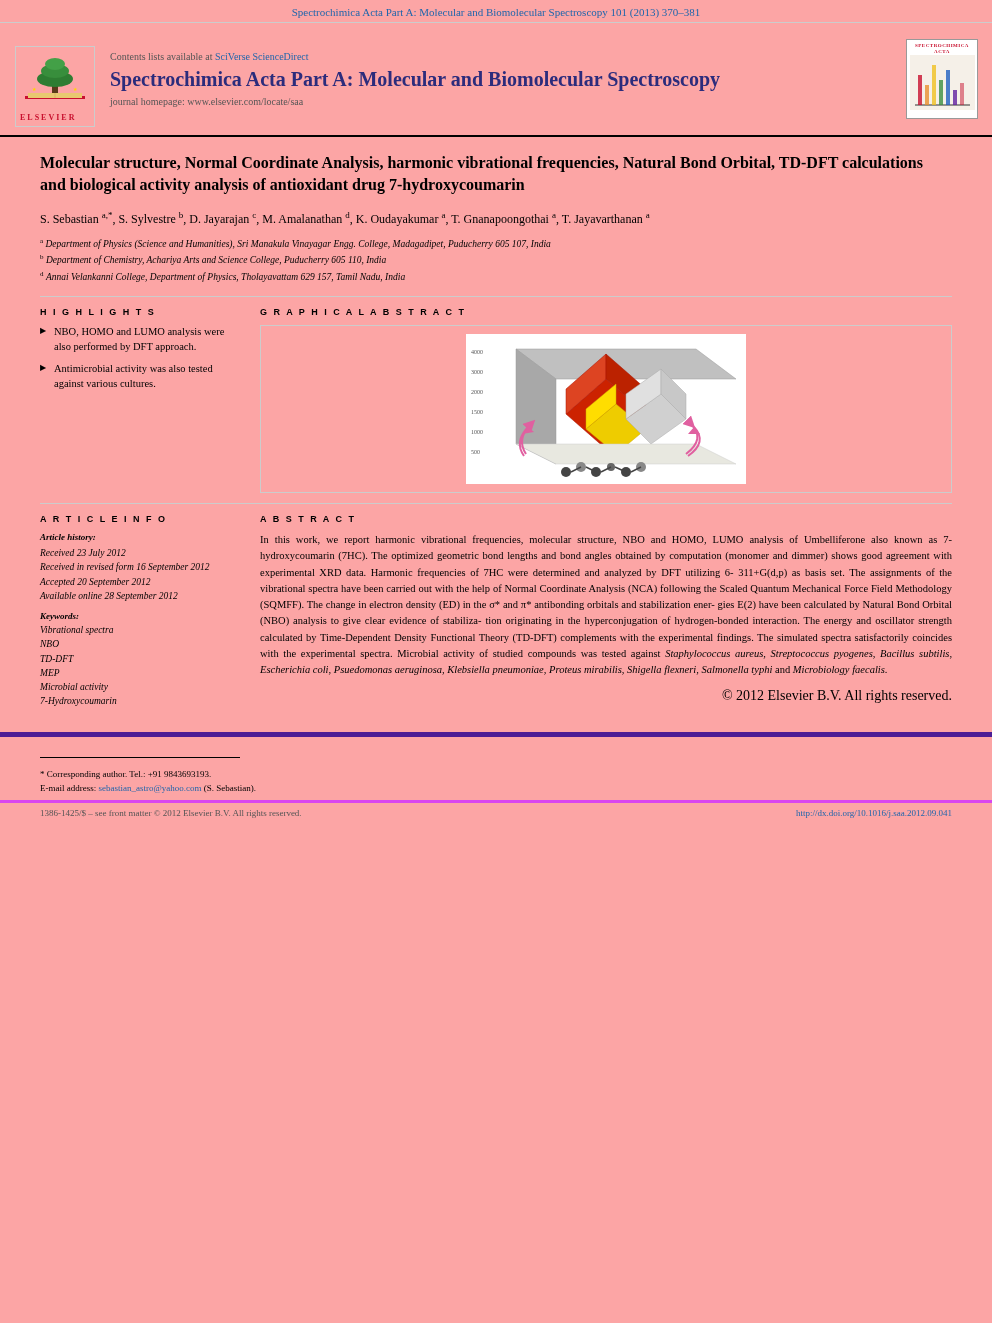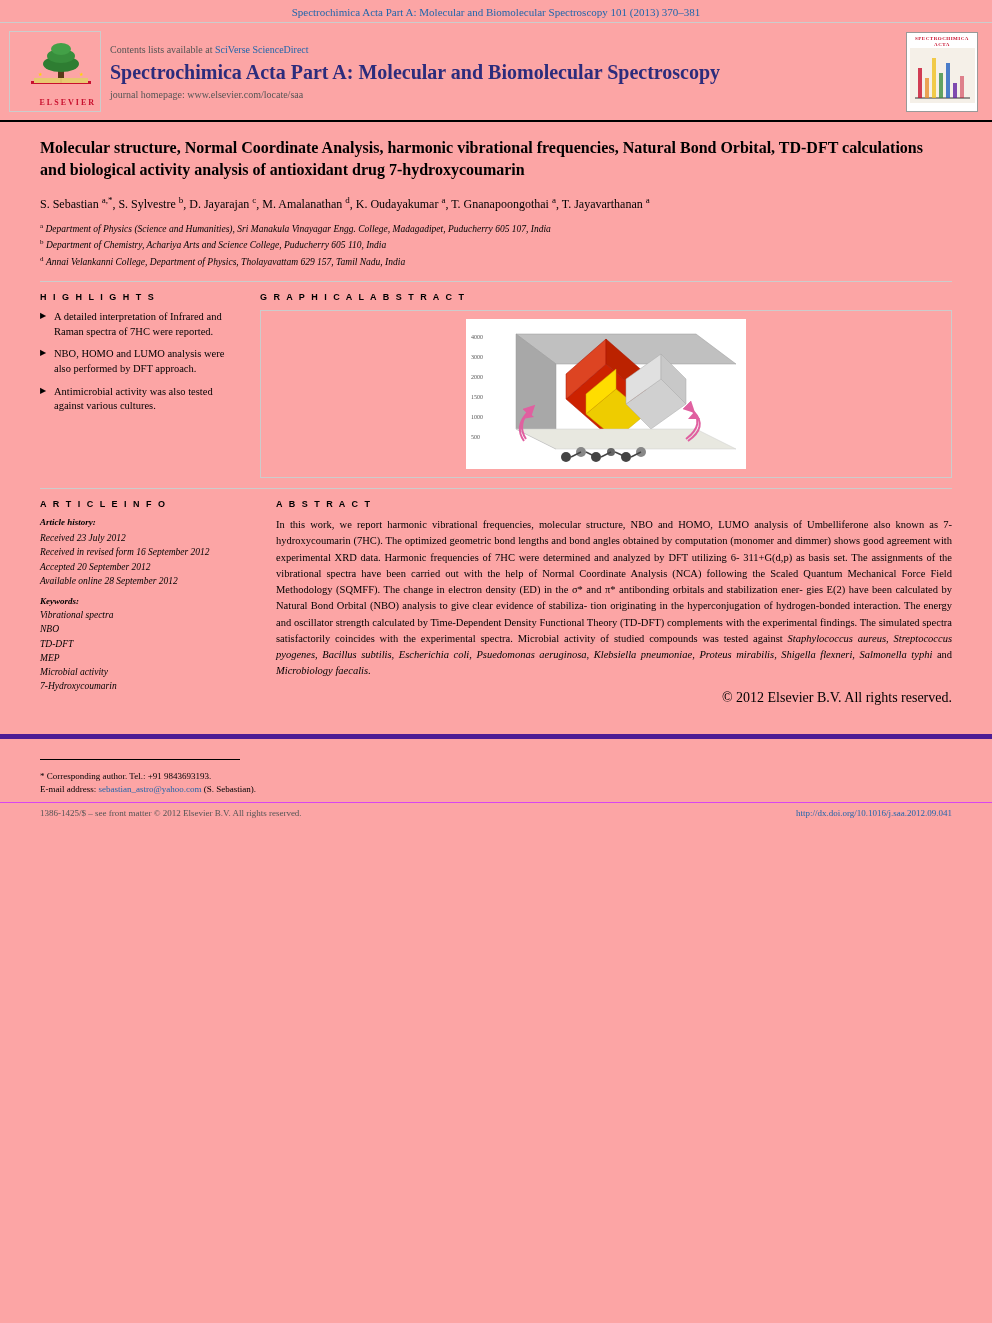--- a/index.html
+++ b/index.html
@@ -37,22 +37,23 @@
       width: 90px;
       flex-shrink: 0;
       display: flex;
       flex-direction: column;
       align-items: center;
       justify-content: center;
     }
     .elsevier-logo-box {
       border: 1px solid #ccc;
       padding: 4px;
-      text-align: right;
-      width: 92px;
+      text-align: left;
+      width: 80px;
+      margin-top: 15px;
     }
     .elsevier-label {
       font-size: 8px;
       font-weight: bold;
       color: #c8102e;
       margin-top: 3px;
       letter-spacing: 2px;
     }
     .header-center {
       flex: 1;
@@ -193,21 +194,21 @@
       border: 1px solid #ccc;
       padding: 8px;
       min-height: 160px;
       display: flex;
       align-items: center;
       justify-content: center;
     }
     
     .article-info-section {
       display: flex;
-      gap: 36px;
+      gap: 20px;
     }
     .article-info-left {
       width: 200px;
       flex-shrink: 0;
     }
     .article-info-right {
       flex: 1;
     }
     .info-label {
       font-size: 9px;
@@ -264,21 +265,21 @@
       color: #000;
     }
     .footnote-text a, .footnote-text span.link {
       color: #2166ac;
     }
     .bottom-bar {
       display: flex;
       justify-content: space-between;
       align-items: flex-end;
       padding: 5px 40px;
-      border-top: 1px solid #d946ef;
+      border-top: 3px solid #d946ef;
       font-size: 9px;
       color: #555;
     }
   </style>
 </head>
 <body>
 
 <div class="page-wrapper">
 
   <div class="journal-topbar">
@@ -352,21 +353,20 @@
       <p><sup>b</sup> <em>Department of Chemistry, Achariya Arts and Science College, Puducherry 605 110, India</em></p>
       <p><sup>d</sup> <em>Annai Velankanni College, Department of Physics, Tholayavattam 629 157, Tamil Nadu, India</em></p>
     </div>
 
     <hr class="section-divider">
 
     <div class="two-col">
       <div class="col-left">
         <div class="section-heading">H I G H L I G H T S</div>
         <ul class="highlights-list">
-          <li>A detailed interpretation of Infrared and Raman spectra of 7HC were reported.</li>
           <li>NBO, HOMO and LUMO analysis were also performed by DFT approach.</li>
           <li>Antimicrobial activity was also tested against various cultures.</li>
         </ul>
       </div>
       <div class="col-right">
         <div class="section-heading">G R A P H I C A L   A B S T R A C T</div>
         <div class="graphical-abstract-box">
 
           <svg width="280" height="150" viewBox="0 0 280 150">
 

